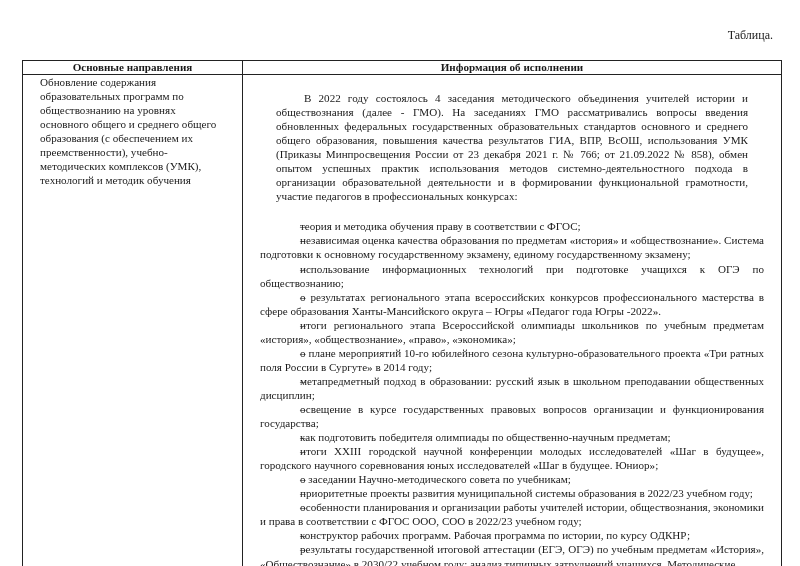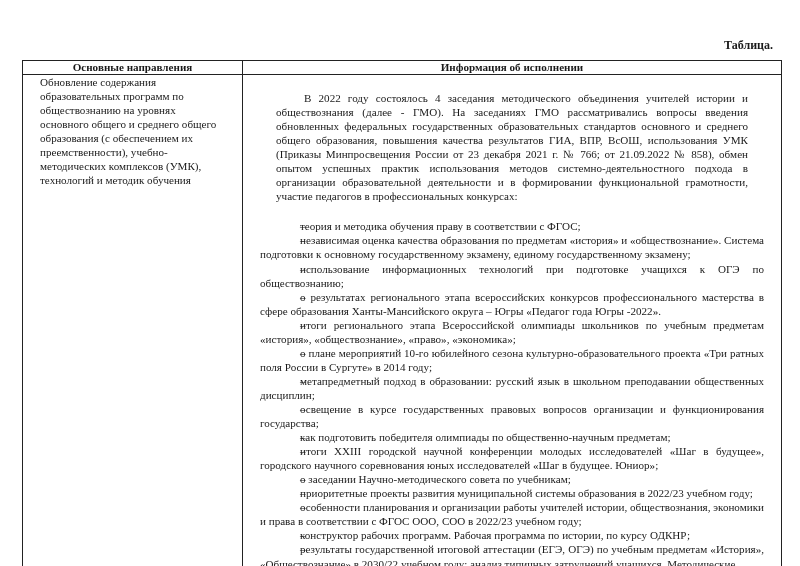--- a/index.html
+++ b/index.html
@@ -1,18 +1,18 @@
 <!DOCTYPE html>
 <html><head>
 <meta charset="utf-8">
 <style>
   html, body { margin: 0; padding: 0; background: #ffffff; }
   body { width: 800px; height: 566px; position: relative; overflow: hidden;
          font-family: "Liberation Serif", serif; color: #1a1a1a; }
-  .caption { position: absolute; top: 38px; right: 27px; font-size: 12px; font-weight: bold; }
+  .caption { position: absolute; top: 28px; right: 27px; font-size: 12px; }
   table.doc { position: absolute; left: 22px; top: 60px; width: 759px;
               border-collapse: collapse; table-layout: fixed; font-size: 11.1px; line-height: 14.05px; }
   table.doc td, table.doc th { border: 1px solid #222; vertical-align: top; padding: 0 17px; }
   table.doc th { font-weight: bold; text-align: center; padding: 0 3px; line-height: 13px; margin-top: 46px; }
   col.c1 { width: 220px; }
   col.c2 { width: 539px; }
   .left-cell { text-align: left; }
   .right-cell { text-align: justify; padding-right: 4px; }
   .para { text-indent: 28px; margin: 16px; text-align: justify; }
   .item { margin: 0; text-align: justify; text-indent: 20px; }

